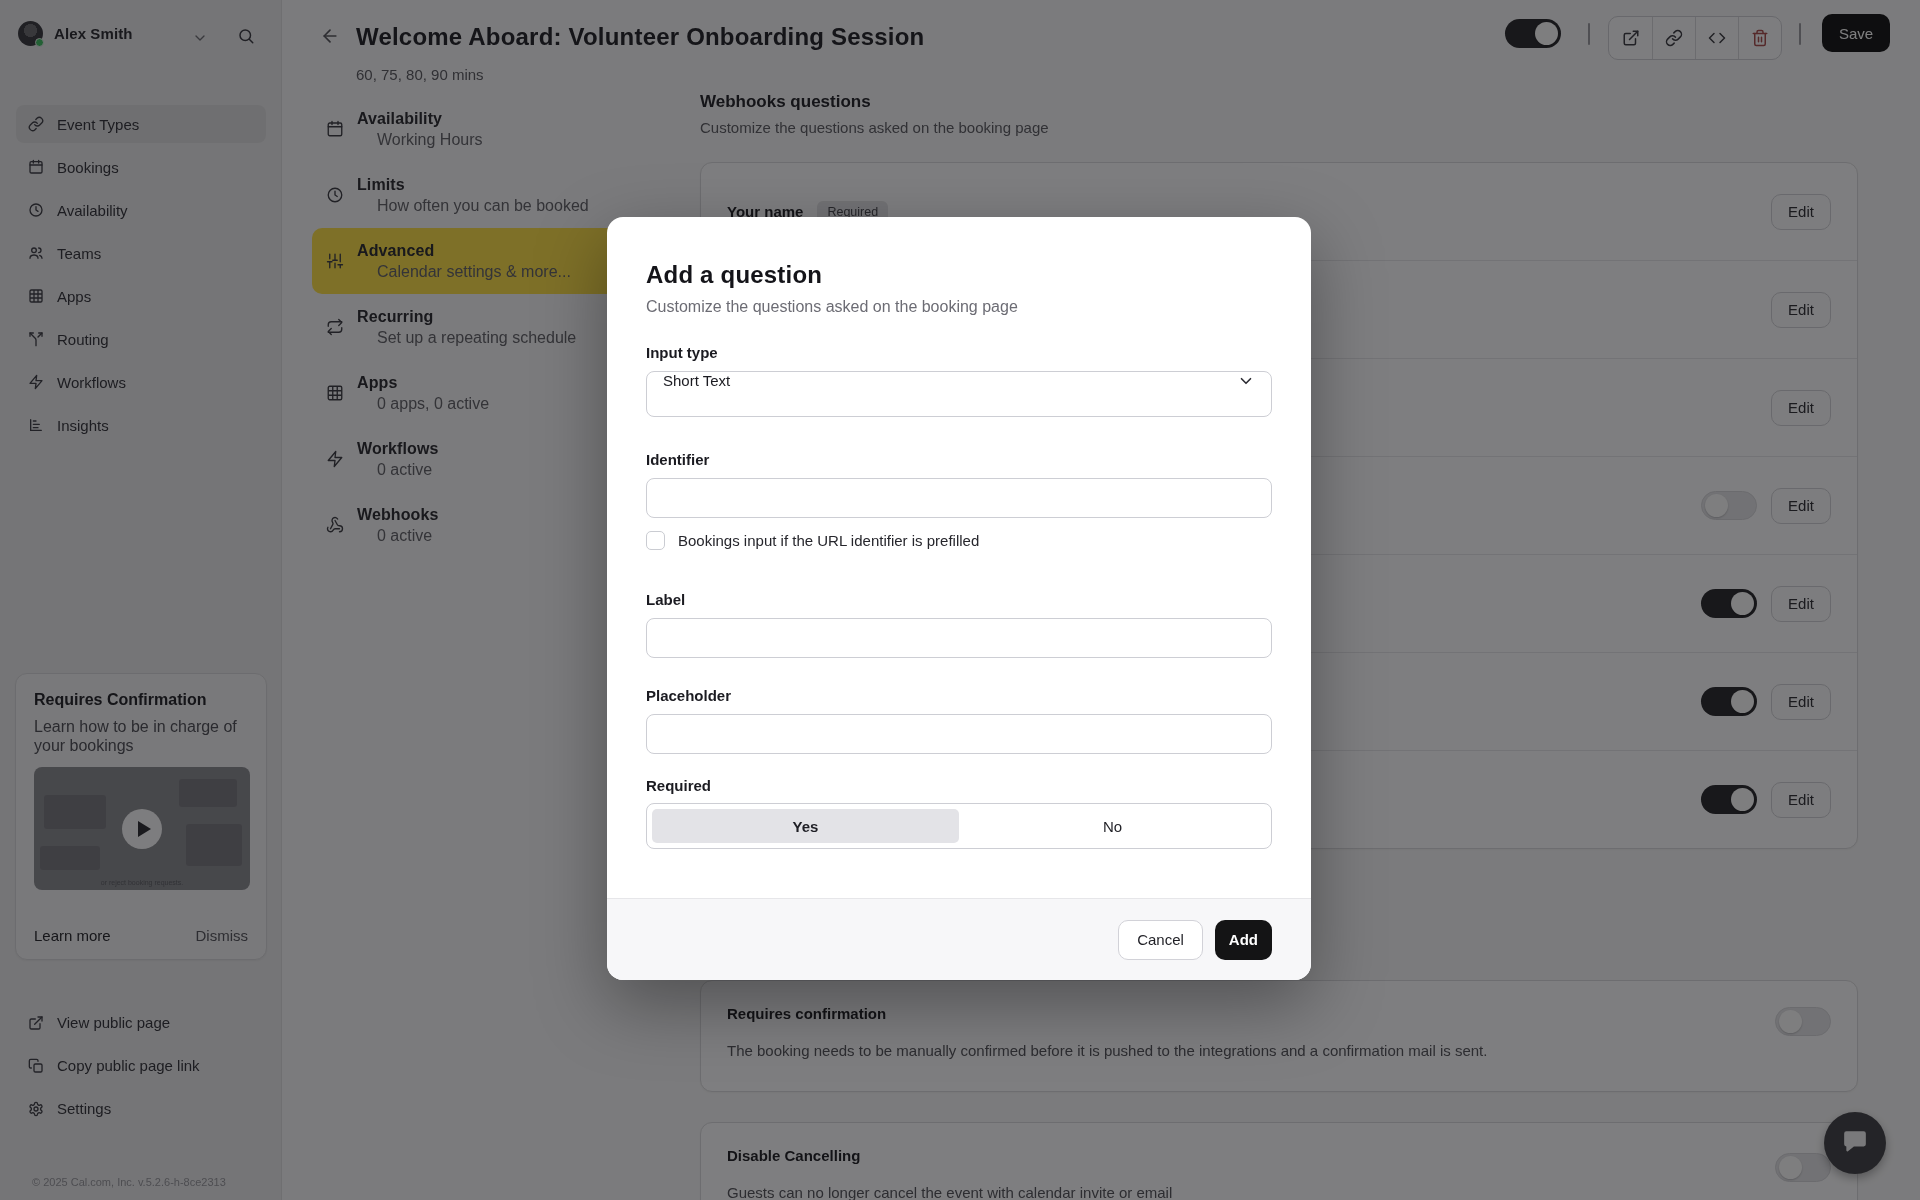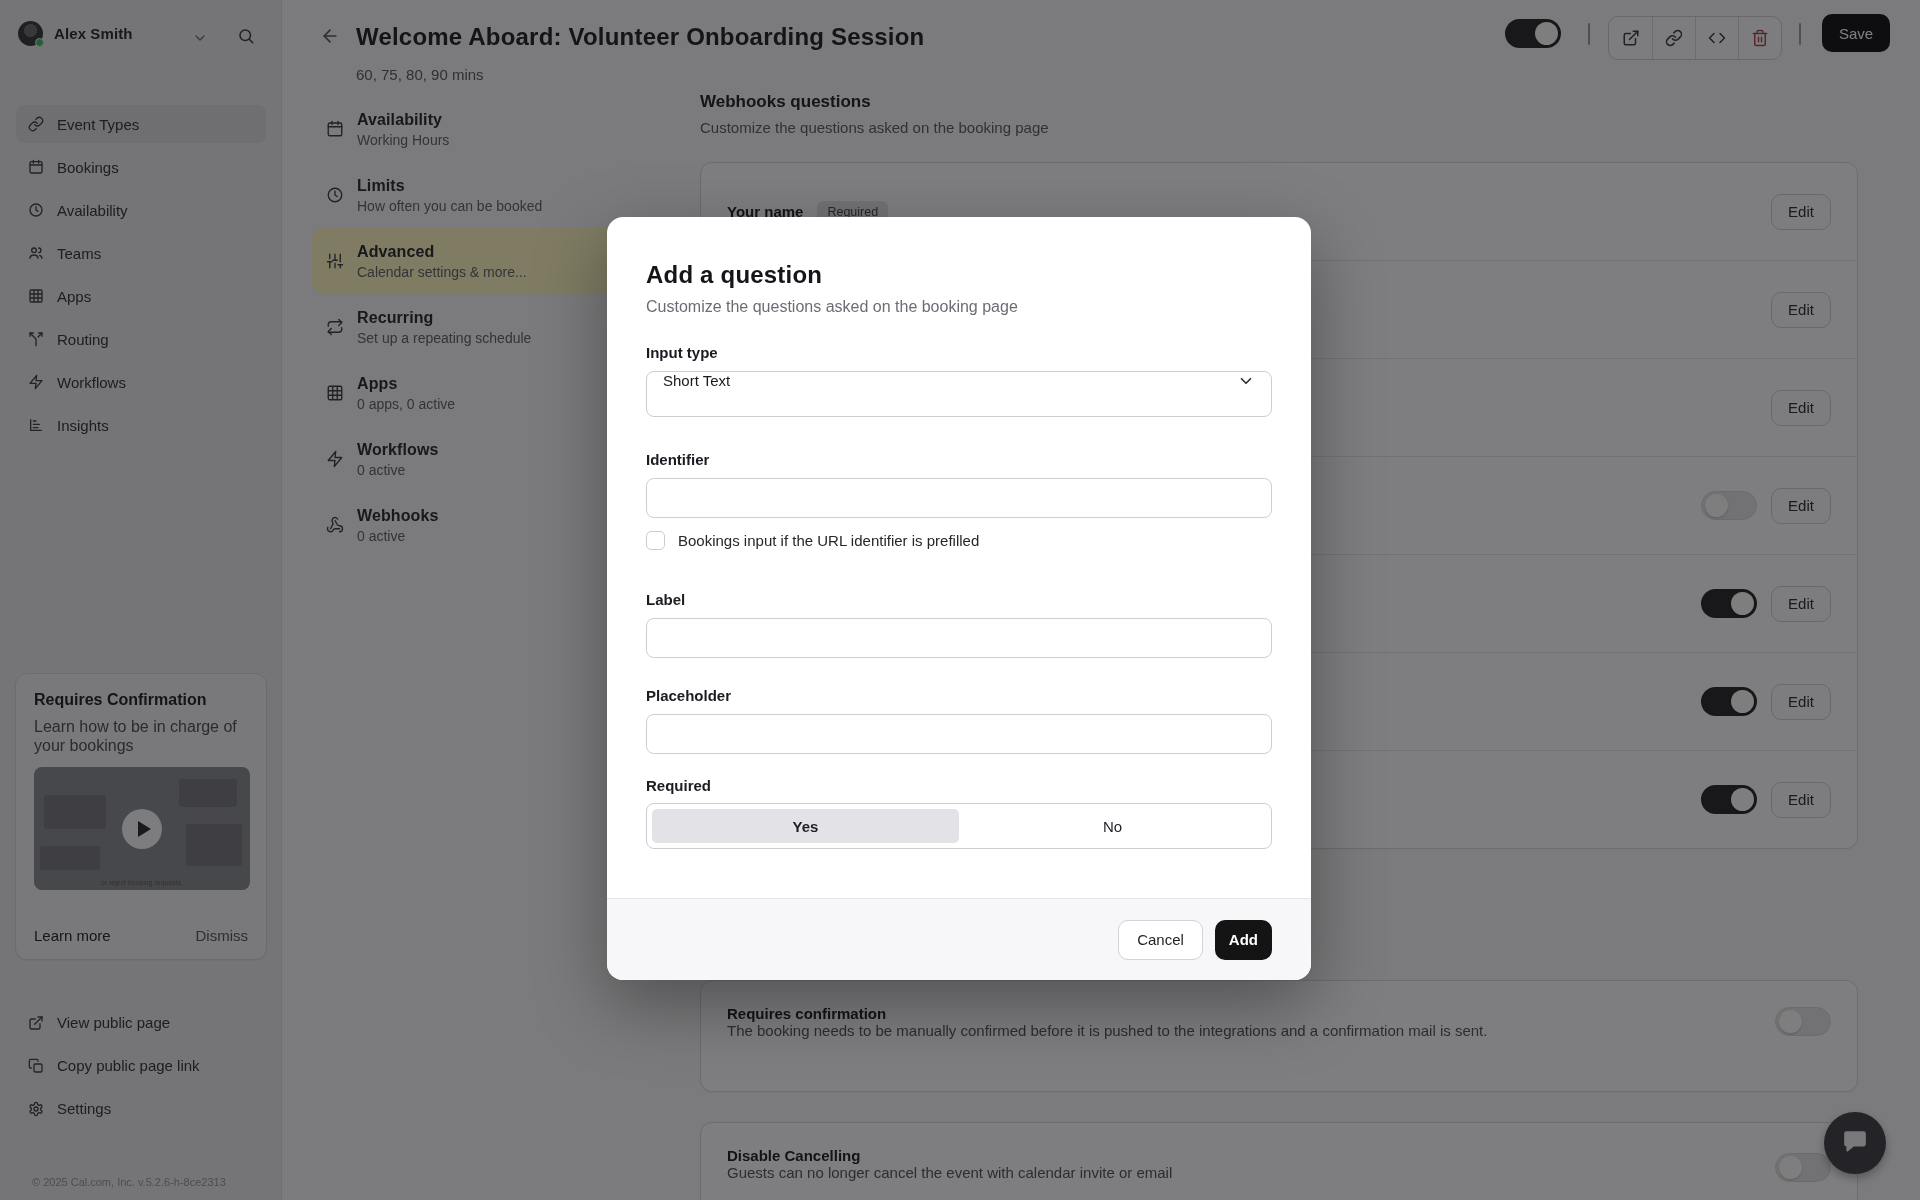--- a/index.html
+++ b/index.html
@@ -65,43 +65,43 @@
   .toggle { position:relative; width:56px; height:29px; border-radius:15px; }
   .toggle.on { background:#28282c; }
   .toggle.off { background:#e4e4e8; border:1px solid #d6d6da; }
   .toggle .knob { position:absolute; top:3px; width:23px; height:23px; border-radius:50%; background:#fdfdfd; box-shadow:0 1px 2px rgba(0,0,0,.2); }
   .toggle.on .knob { right:3px; }
   .toggle.off .knob { left:3px; top:2px; }
 
   
   .settings-nav { position:absolute; left:312px; top:96px; width:330px; display:flex; flex-direction:column; }
   .set-item { height:66px; border-radius:10px; display:flex; align-items:center; gap:13px; padding:0 14px; }
-  .set-item.active { background:#fef9c3; }
+  .set-item.active { background:#fde047; }
   .set-item .ic { color:#3c3c43; }
   .set-txt .t { font-size:16px; font-weight:bold; color:#2a2a30; letter-spacing:.1px; }
-  .set-txt .s { font-size:14px; color:#626269; margin-top:3px; }
+  .set-txt .s { font-size:16px; color:#626269; margin-top:3px;margin-left:20px; }
 
   
   .section-title { position:absolute; left:700px; top:92px; font-size:17px; font-weight:bold; color:#232329; }
   .section-sub { position:absolute; left:700px; top:119px; font-size:15px; color:#5c5c63; }
 
   .card { position:absolute; background:#fdfdfe; border:1px solid #dadadd; border-radius:12px; box-shadow:0 1px 2px rgba(0,0,0,.04); }
   .questions-card { left:700px; top:162px; width:1158px; height:687px; display:flex; flex-direction:column; overflow:hidden; }
   .q-row { flex:1 1 0; display:flex; align-items:center; padding:0 26px; border-top:1px solid #e7e7ea; }
   .q-row:first-child { border-top:none; }
   .q-label { font-size:15px; font-weight:bold; color:#1f1f25; }
   .q-badge { margin-left:14px; background:#e4e4e8; color:#46464d; font-size:12.5px; padding:4px 10px; border-radius:6px; }
   .q-controls { margin-left:auto; display:flex; align-items:center; gap:14px; }
   .edit-btn { height:36px; width:60px; background:#fbfbfc; border:1px solid #d1d1d7; border-radius:10px;
               font-size:15px; color:#2e2e35; font-family:inherit; }
 
   .rc-card { left:700px; top:980px; width:1158px; height:112px; padding:24px 26px; }
   .dc-card { left:700px; top:1122px; width:1158px; height:110px; padding:24px 26px; }
   .opt-title { font-size:15px; font-weight:bold; color:#1f1f25; }
-  .opt-desc { margin-top:0; font-size:15px; color:#54545b; }
+  .opt-desc { margin-top:20px; font-size:15px; color:#54545b; }
   .rc-card .toggle { position:absolute; right:26px; top:26px; }
   .dc-card .toggle { position:absolute; right:26px; top:30px; }
 
   .fab { position:absolute; left:1824px; top:1112px; width:62px; height:62px; border-radius:50%; background:#424247;
          display:flex; align-items:center; justify-content:center; box-shadow:0 4px 10px rgba(0,0,0,.3); }
 
   
   .backdrop { position:absolute; inset:0; background:rgba(10,10,12,0.52); z-index:40; }
   .modal { position:absolute; left:607px; top:217px; width:704px; height:763px; background:#fff; border-radius:16px;
            z-index:50; box-shadow:0 24px 70px rgba(0,0,0,.35); }

